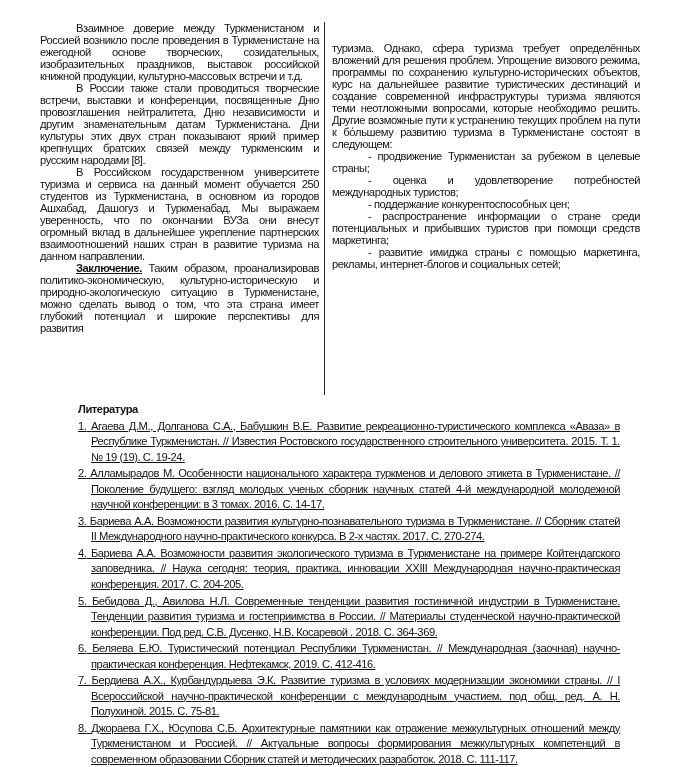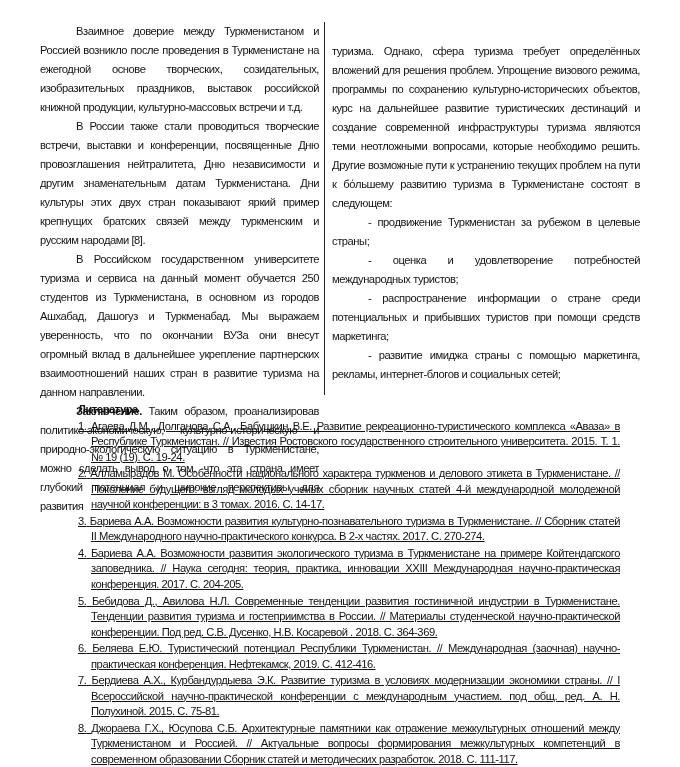--- a/index.html
+++ b/index.html
@@ -7,33 +7,33 @@
     width: 680px; height: 767px; position: relative; overflow: hidden;
     font-family: "Liberation Sans", sans-serif;
     color: #141414;
   }
   .page { position: absolute; left: 0; top: 0; width: 680px; height: 767px; }
   .columns {
     position: absolute; left: 40px; top: 22px; width: 600px; height: 372px;
   }
   .col {
     position: absolute; top: 0;
-    font-size: 11.2px; line-height: 19px;
+    font-size: 11.2px; line-height: 12px;
     letter-spacing: -0.45px;
     text-align: justify;
   }
   .col.left { left: 0; width: 279px; }
   .col.right { left: 292px; width: 308px; }
   .divider {
     position: absolute; left: 284px; top: 0; width: 1px; height: 373px;
     background: #222;
   }
   .col p { margin: 0; text-indent: 36px; }
   .col p.noindent { text-indent: 0; margin-top: 20px; }
-  .col b { font-weight: bold; }
+  .col b { font-weight: bold; text-decoration: underline; }
   .refs {
     position: absolute; left: 78px; top: 402px; width: 542px;
     font-size: 11.2px; line-height: 15.55px; letter-spacing: -0.45px;
   }
   .refs-title { text-align: left; font-weight: bold; margin: 0 0 1px 0; }
   .refs ol { margin: 0; padding: 0; list-style: none; text-decoration: underline; }
   .refs li {
     position: relative; padding-left: 13px; text-indent: -13px;
     text-align: justify; margin: 0 0 1px 0;
   }
@@ -48,20 +48,21 @@
       <p>Взаимное доверие между Туркменистаном и Россией возникло после проведения в Туркменистане на ежегодной основе творческих, созидательных, изобразительных праздников, выставок российской книжной продукции, культурно-массовых встречи и т.д.</p>
       <p>В России также стали проводиться творческие встречи, выставки и конференции, посвященные Дню провозглашения нейтралитета, Дню независимости и другим знаменательным датам Туркменистана. Дни культуры этих двух стран показывают яркий пример крепнущих братских связей между туркменским и русским народами [8].</p>
       <p>В Российском государственном университете туризма и сервиса на данный момент обучается 250 студентов из Туркменистана, в основном из городов Ашхабад, Дашогуз и Туркменабад. Мы выражаем уверенность, что по окончании ВУЗа они внесут огромный вклад в дальнейшее укрепление партнерских взаимоотношений наших стран в развитие туризма на данном направлении.</p>
       <p><b>Заключение.</b><span> Таким образом, проанализировав политико-экономическую, культурно-историческую и природно-экологическую ситуацию в Туркменистане, можно сделать вывод о том, что эта страна имеет глубокий потенциал и широкие перспективы для развития</span></p>
     </div>
     <div class="divider"></div>
     <div class="col right">
       <p class="noindent">туризма. Однако, сфера туризма требует определённых вложений для решения проблем. Упрощение визового режима, программы по сохранению культурно-исторических объектов, курс на дальнейшее развитие туристических дестинаций и создание современной инфраструктуры туризма являются теми неотложными вопросами, которые необходимо решить. Другие возможные пути к устранению текущих проблем на пути к бόльшему развитию туризма в Туркменистане состоят в следующем:</p>
       <p>- продвижение Туркменистан за рубежом в целевые страны;</p>
       <p>- оценка и удовлетворение потребностей международных туристов;</p>
+      <p>- поддержание конкурентоспособных цен;</p>
       <p>- распространение информации о стране среди потенциальных и прибывших туристов при помощи средств маркетинга;</p>
       <p>- развитие имиджа страны с помощью маркетинга, рекламы, интернет-блогов и социальных сетей;</p>
     </div>
   </div>
 
   <div class="refs">
     <div class="refs-title">Литература</div>
     <ol>
       <li><span class="num">1.</span> <span>Агаева Д.М., Долганова С.А., Бабушкин В.Е. Развитие рекреационно-туристического комплекса «Аваза» в Республике Туркменистан. // Известия Ростовского государственного строительного университета. 2015. Т. 1. № 19 (19). С. 19-24.</span></li>
       <li><span class="num">2.</span> <span>Алламырадов М. Особенности национального характера туркменов и делового этикета в Туркменистане. // Поколение будущего: взгляд молодых ученых сборник научных статей 4-й международной молодежной научной конференции: в 3 томах. 2016. С. 14-17.</span></li>

